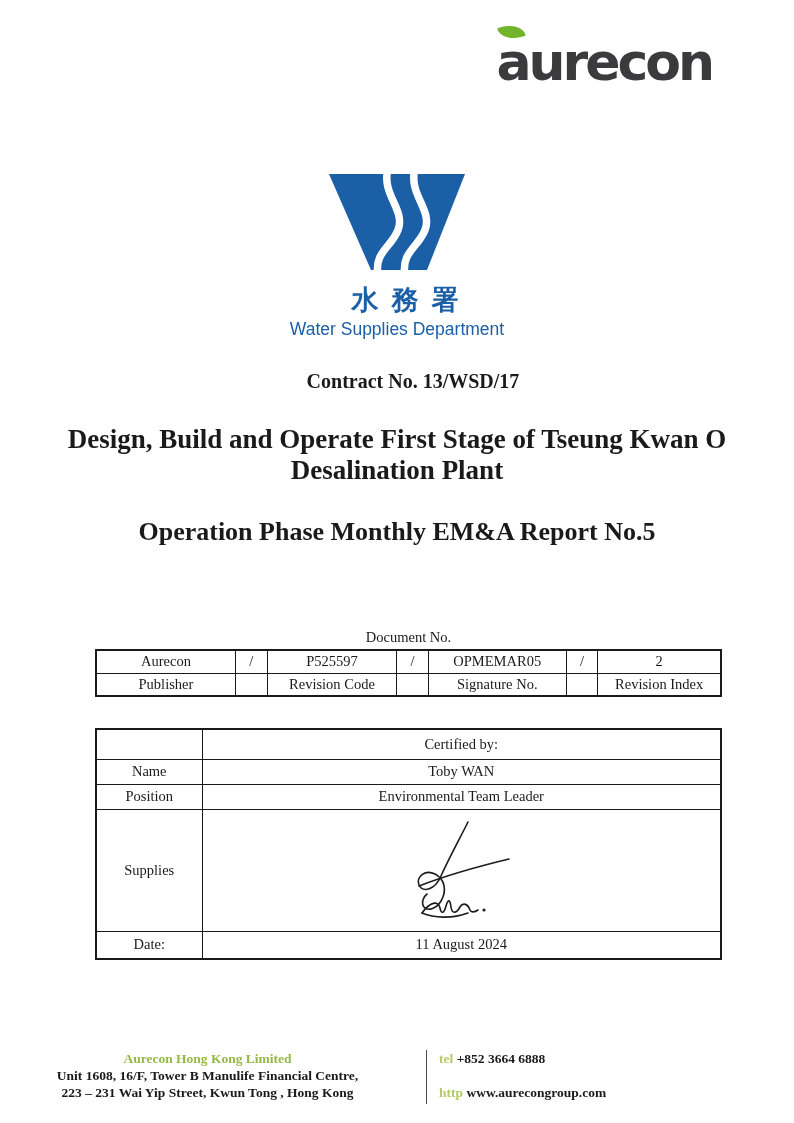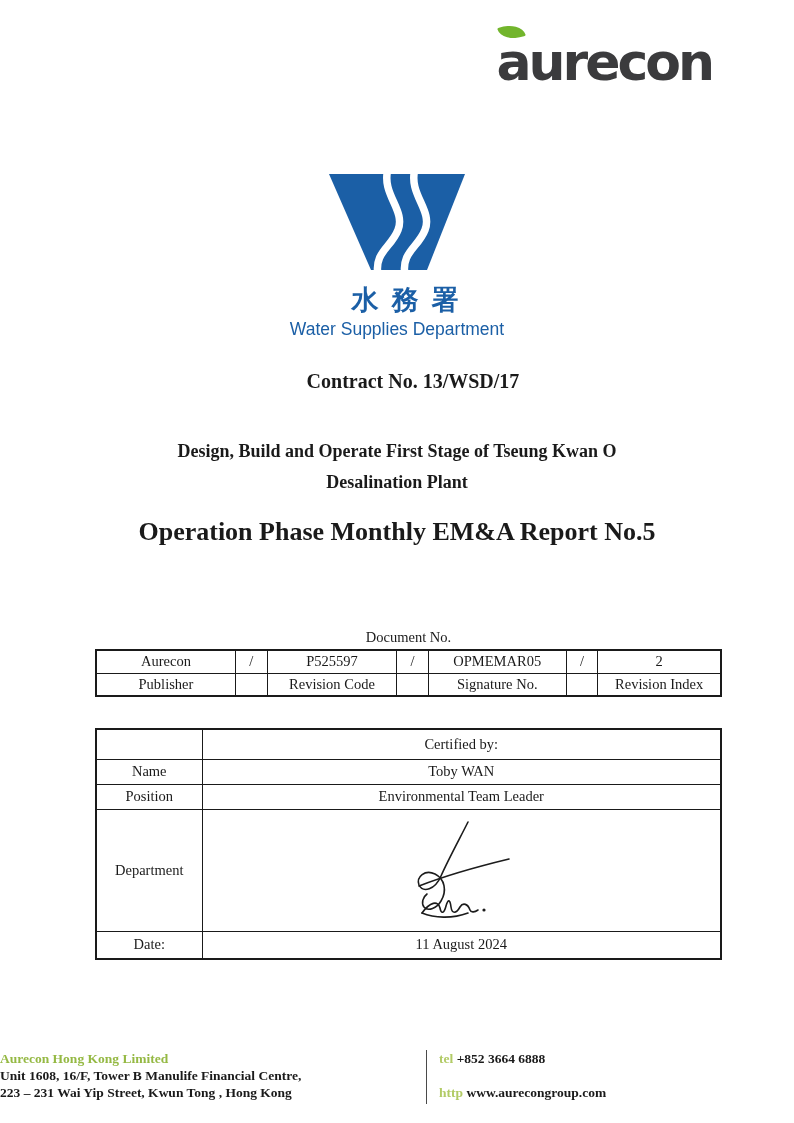--- a/index.html
+++ b/index.html
@@ -44,21 +44,21 @@
     letter-spacing:13px;padding-left:29px;
   }
   .wsd-en{
     margin-top:1px;
     font-family:"Liberation Sans", sans-serif;
     font-size:17.5px;color:var(--wsd-blue);
   }
   
   .center-line{position:absolute;left:0;right:0;text-align:center;font-weight:bold;}
   .contract{top:370px;font-size:20px;padding-left:32px;}
-  .ptitle{top:424px;font-size:18px;line-height:31px;margin-top:12px;}
+  .ptitle{top:424px;font-size:27px;line-height:31px;}
   .rtitle{top:513px;font-size:26px;line-height:37px;}
   
   .doc-label{
     position:absolute;top:629px;left:95px;width:627px;
     text-align:center;font-size:14.5px;
   }
   table{border-collapse:collapse;table-layout:fixed;}
   .doc-table{
     position:absolute;left:95px;top:649px;width:627px;
     font-size:14.5px;border:2px solid var(--ink);
@@ -82,21 +82,21 @@
   .r-pos td{height:25px;}
   .r-sig td{height:122px;}
   .r-date td{height:28px;}
   .sig-svg{display:block;margin:0 auto;transform:translateX(14px);}
   
   .footer{
     position:absolute;top:1050px;left:0;width:100%;
     display:flex;align-items:flex-start;
     font-size:13.5px;font-weight:bold;line-height:17px;
   }
-  .f-left{width:415px;text-align:left;}
+  .f-left{width:415px;text-align:center;}
   .f-co{color:var(--green-co);}
   .f-div{width:0;border-left:1.5px solid #4a4a4a;height:54px;margin-left:11px;}
   .f-right{margin-left:12px;}
   .f-web{margin-top:17px;}
   .f-lab{color:var(--green-label);}
 </style>
 </head>
 <body>
 
 <div class="page">
@@ -169,21 +169,21 @@
     </tr>
     <tr class="r-name">
       <td class="c-label">Name</td>
       <td>Toby WAN</td>
     </tr>
     <tr class="r-pos">
       <td class="c-label">Position</td>
       <td>Environmental Team Leader</td>
     </tr>
     <tr class="r-sig">
-      <td class="c-label">Department</td>
+      <td class="c-label">Supplies</td>
       <td>
         <svg class="sig-svg" width="190" height="112" viewBox="0 0 190 112" aria-hidden="true">
           <g style="stroke:#1c1c1c;stroke-width:1.6;fill:none;stroke-linecap:round">
             <path d="M88,8 C80,24 68,46 61,62 C55,76 43,79 39,71 C36,63 45,55 55,60 C65,65 67,77 61,87 C57,94 48,98 44,93 C41,89 43,83 47,80"></path>
             <path d="M39,72 C62,63 100,52 129,45"></path>
             <path d="M42,99 C50,88 58,86 60,94 C61,100 64,100 66,92 C68,85 70,85 71,93 C72,100 76,100 80,93 C83,88 88,90 90,96 C91,99 95,98 98,96"></path>
             <path d="M42,99 C54,104 72,105 88,99"></path>
             <circle cx="104" cy="96" r="1.6" style="fill:#1c1c1c;stroke:none"></circle>
           </g>
         </svg>

